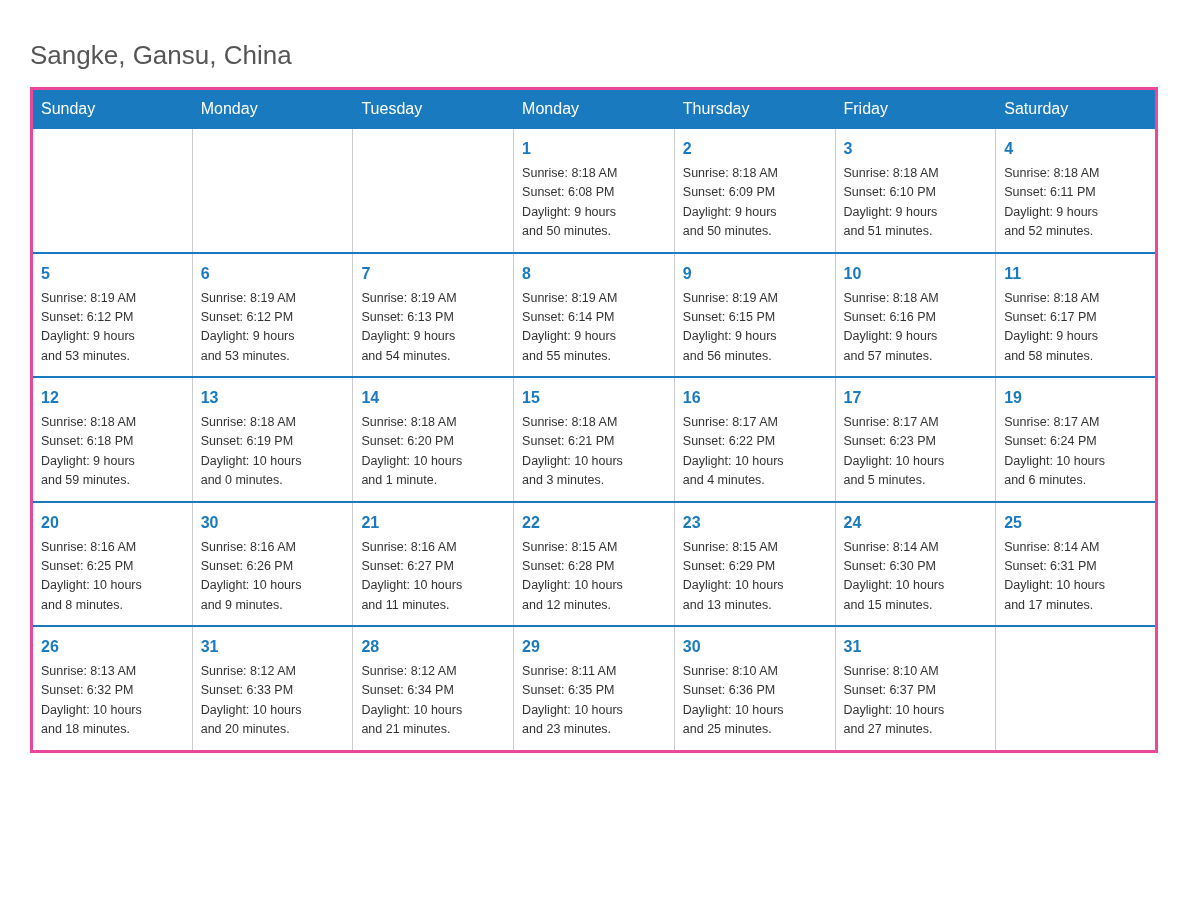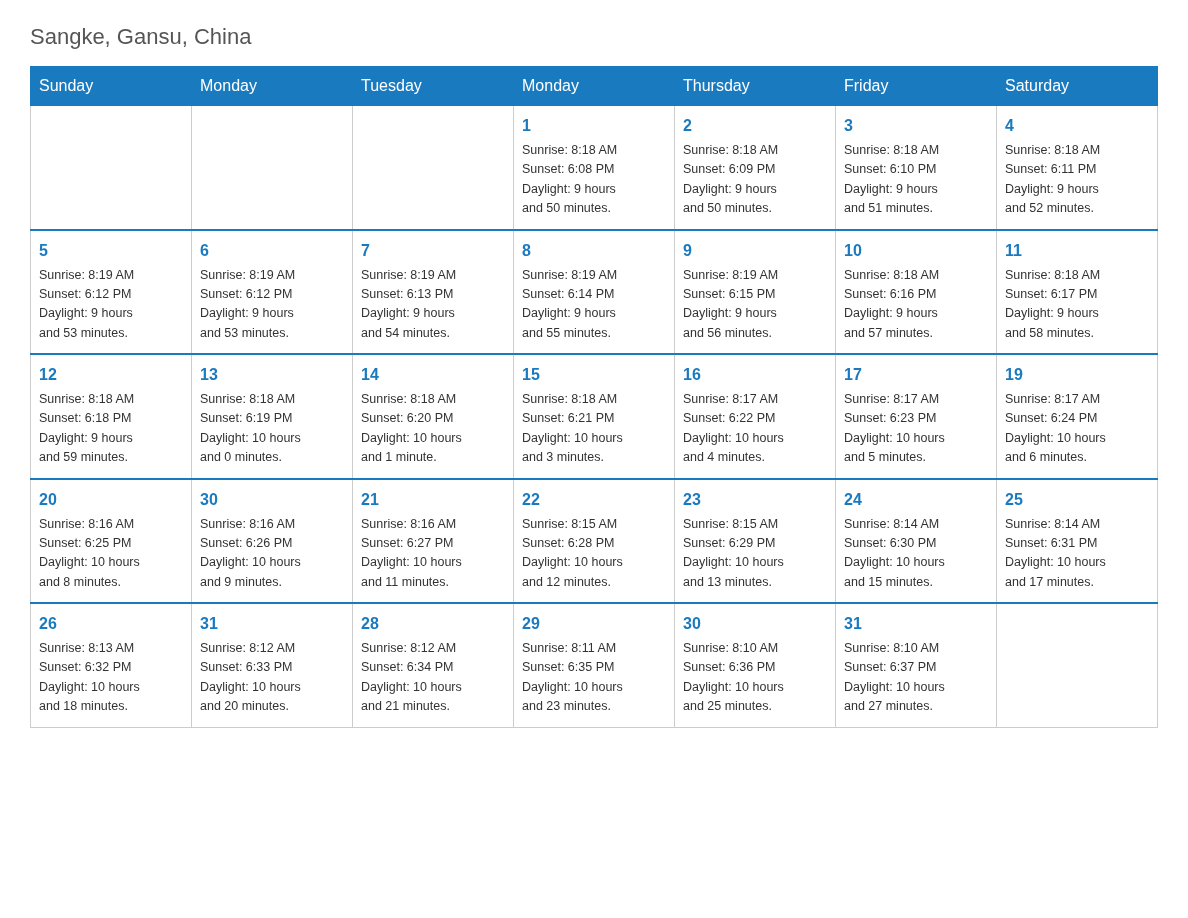--- a/index.html
+++ b/index.html
@@ -50,28 +50,28 @@
     .title-block {
       text-align: right;
     }
     .calendar-title {
       font-size: 52px;
       font-weight: normal;
       color: #333;
       line-height: 1.1;
     }
     .calendar-subtitle {
-      font-size: 22px;
+      font-size: 26px;
       color: #555;
-      margin-top: 4px;
+      margin-top: 20px;
     }
     .calendar {
       width: 100%;
       border-collapse: collapse;
-      border: 1px solid #ec4899;
+      border: 3px solid #ec4899;
     }
     .calendar thead tr th {
       background-color: #1a7abf;
       color: #fff;
       padding: 10px 8px;
       font-size: 16px;
       font-weight: normal;
       text-align: left;
       border: 1px solid #1a7abf;
     }

